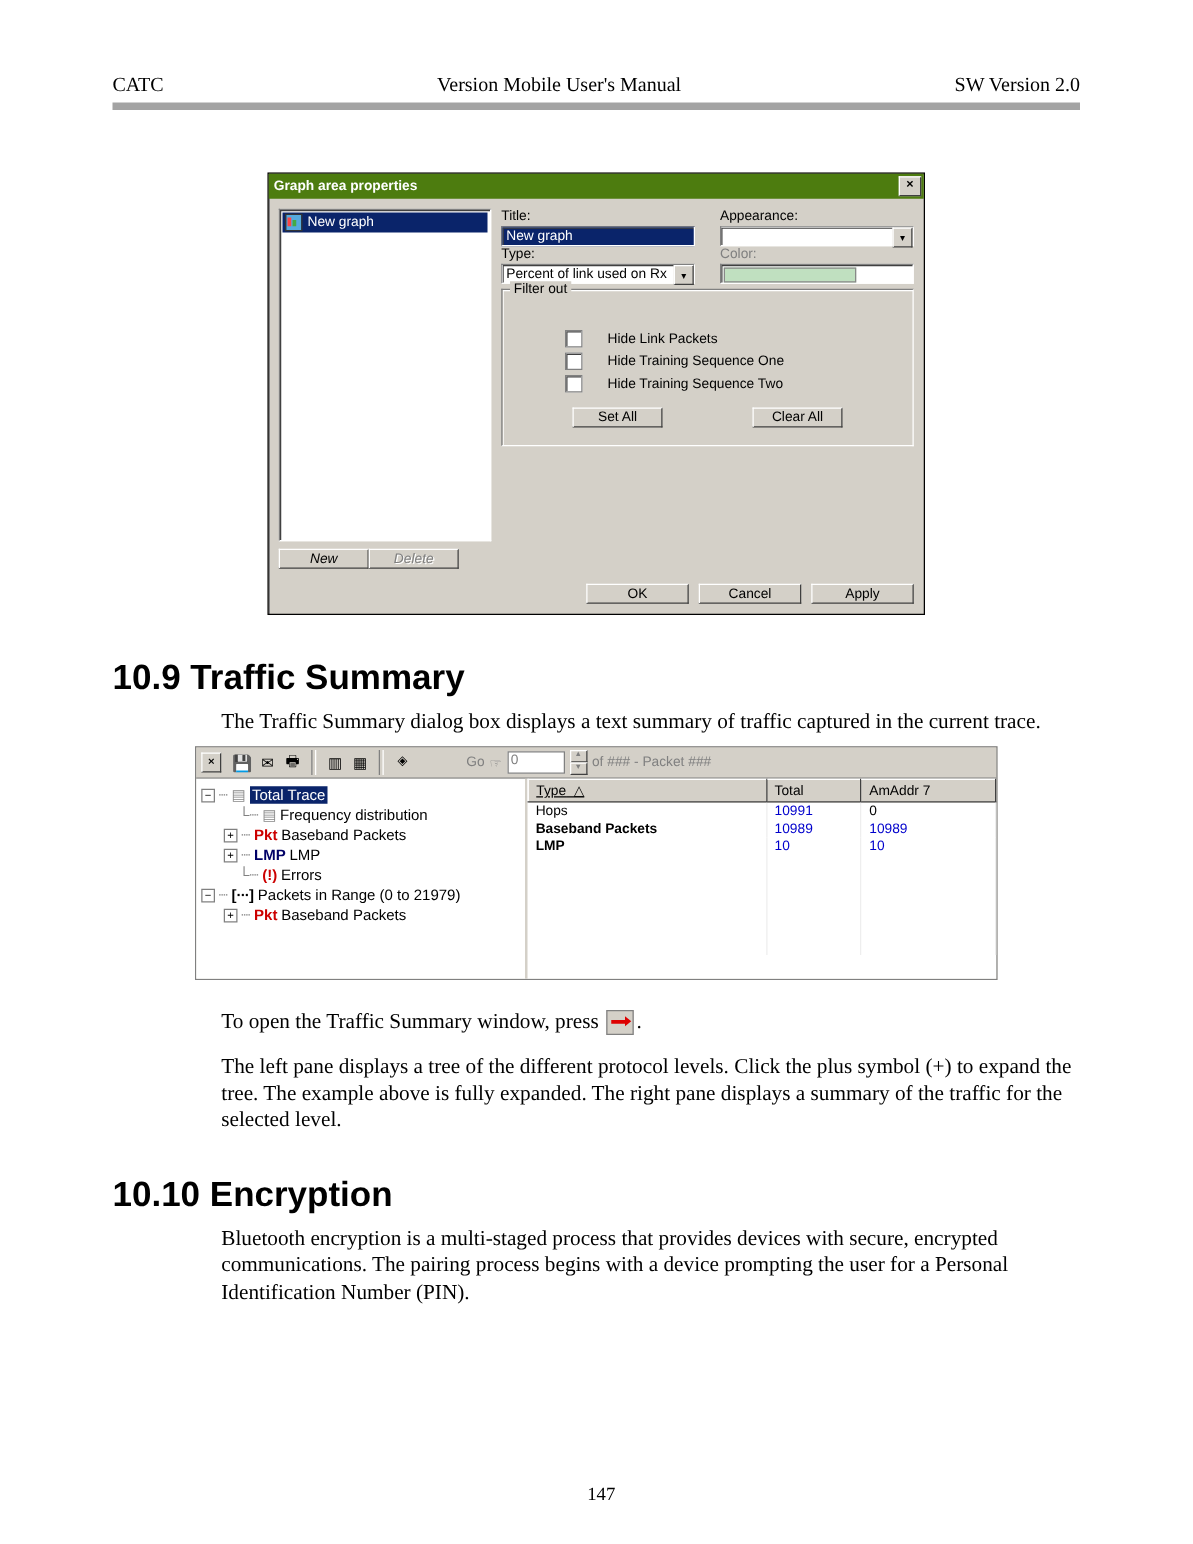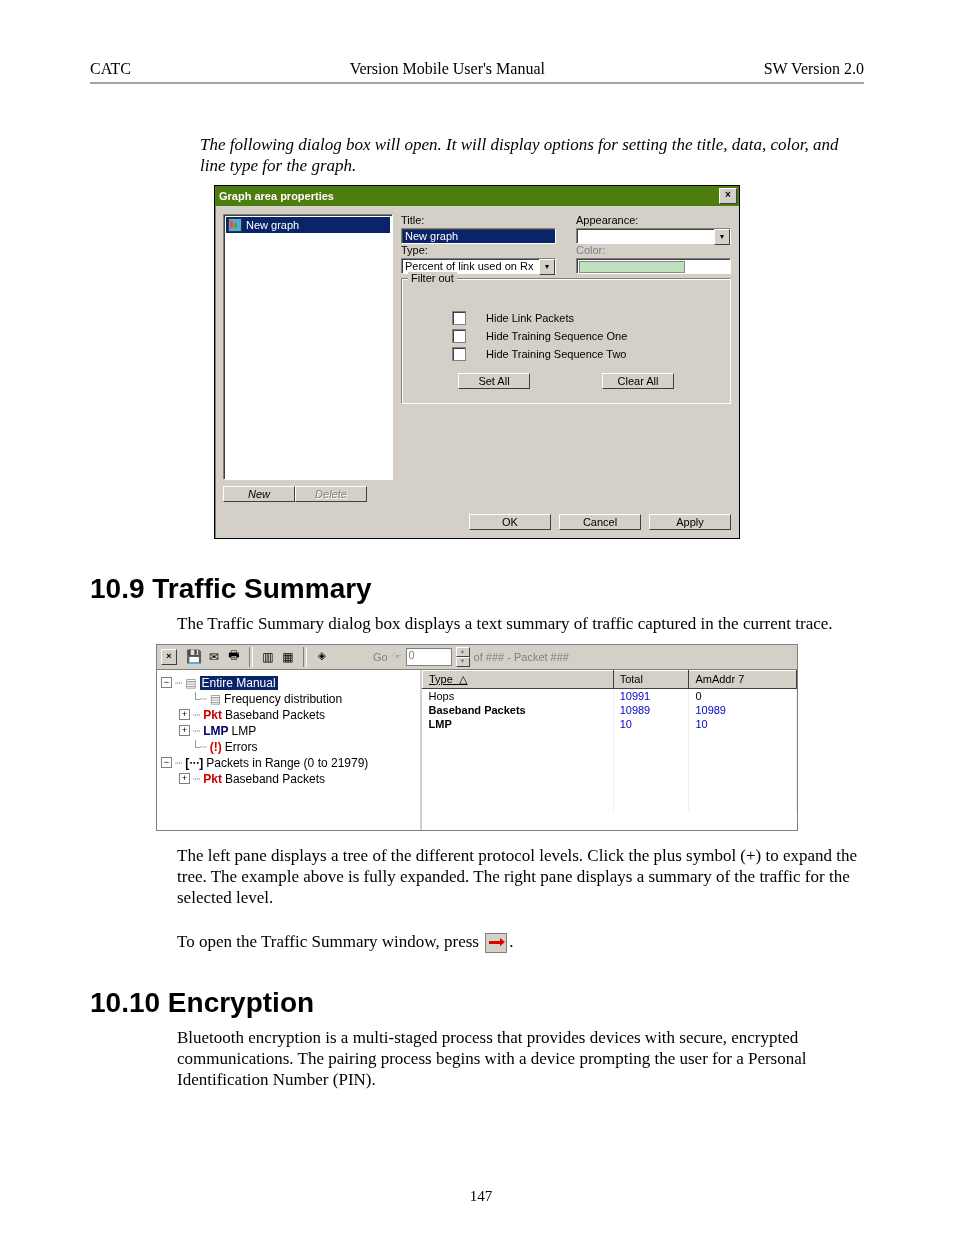--- a/index.html
+++ b/index.html
@@ -14,21 +14,21 @@
     height: 1235px;
     box-sizing: border-box;
     padding: 60px 90px 40px 90px;
     position: relative;
   }
   .hdr {
     display: flex;
     justify-content: space-between;
     font-size: 16px;
     padding-bottom: 4px;
-    border-bottom: 2px solid #a3a3a3;
+    border-bottom: 6px solid #a3a3a3;
     margin-bottom: 50px;
     gap: 41px;
   }
   .intro {
     font-style: italic;
     font-size: 17px;
     margin-left: 110px;
     margin-right: 10px;
     line-height: 1.25;
     margin-bottom: 8px;
@@ -250,21 +250,20 @@
 </head>
 <body>
 <div class="page">
 
   <div class="hdr">
     <span>CATC</span>
     <span>Version Mobile User's Manual</span>
     <span>SW Version 2.0</span>
   </div>
 
-  <div class="intro">The following dialog box will open.  It will display options for setting the title, data, color, and line type for the graph.</div>
 
   <div class="dlg1">
     <div class="titlebar">
       <span>Graph area properties</span>
       <div class="closeBtn">×</div>
     </div>
     <div class="dlg1-body">
       <div class="leftCol">
         <div class="listBox">
           <div class="listItem">
@@ -362,21 +361,21 @@
           </div>
         <span>of ### - Packet ###</span>
       </div>
     </div>
     <div class="panes">
       <div class="treePane">
         <div class="node" style="margin-left:0">
           <span class="expander">−</span>
             <span class="dash">┈</span>
           <span class="ic-page">▤</span>
-          <span class="selNode">Entire Manual</span>
+          <span class="selNode">Total Trace</span>
         </div>
         <div class="node" style="margin-left:30px">
           <span class="dash">└┈</span>
             <span class="ic-page">▤</span>
           <span>Frequency distribution</span>
         </div>
         <div class="node" style="margin-left:18px">
           <span class="expander">+</span>
             <span class="dash">┈</span>
           <span class="pkt">Pkt</span>
@@ -453,22 +452,22 @@
                 <td></td>
                 <td></td>
                 <td></td>
               </tr>
         </tbody>
           </table>
       </div>
     </div>
   </div>
 
-  <div class="bodyTxt" style="margin-top:14px">The left pane displays a tree of the different protocol levels.  Click the plus symbol (+) to expand the tree.  The example above is fully expanded.  The right pane displays a summary of the traffic for the selected level.</div>
   <div class="bodyTxt" style="margin-top:22px">
     <span>To open the Traffic Summary window, press </span><span class="iconBtn"></span><span>.</span>
   </div>
+  <div class="bodyTxt" style="margin-top:14px">The left pane displays a tree of the different protocol levels.  Click the plus symbol (+) to expand the tree.  The example above is fully expanded.  The right pane displays a summary of the traffic for the selected level.</div>
 
   <h2>10.10  Encryption</h2>
   <div class="bodyTxt">Bluetooth encryption is a multi-staged process that provides devices with secure, encrypted communications.  The pairing process begins with a device prompting the user for a Personal Identification Number (PIN).</div>
 
   <div class="pgno">147</div>
 </div>
 
 </body></html>

